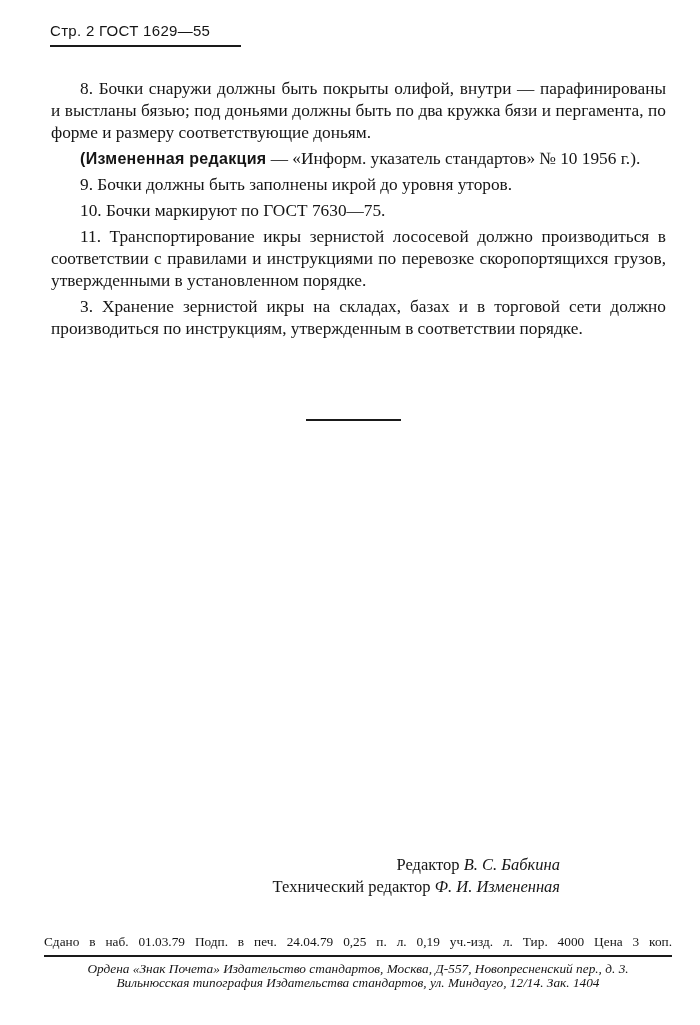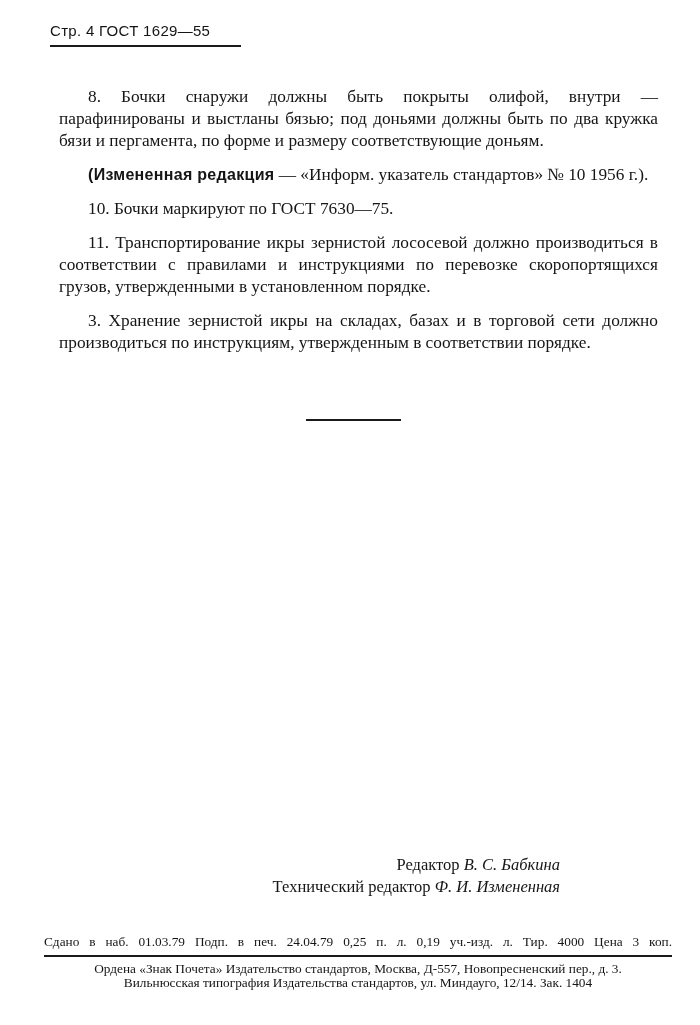--- a/index.html
+++ b/index.html
@@ -15,21 +15,21 @@
     font-size: 15px; letter-spacing: 0.3px; line-height: 18px;
   }
   .header-text .bold { font-weight: normal; }
   .header-rule {
     margin-top: 5px; width: 191px; height: 0; border-top: 2px solid #1a1a1a;
   }
   .body {
     position: absolute; left: 47px; top: 74px; width: 623px;
     font-size: 17.3px; line-height: 22px; text-align: justify;
   }
-  .para { margin: 12px; text-indent: 29px; }
+  .para { margin: 4px; text-indent: 29px; }
   .para .b { font-weight: bold; font-family: "Liberation Sans", "DejaVu Sans", sans-serif; font-size: 16px; letter-spacing: 0.3px; }
   .center-rule {
     position: absolute; left: 306px; top: 419px; width: 95px; height: 0;
     border-top: 2px solid #1a1a1a;
   }
   .credits {
     position: absolute; left: 180px; top: 854px; width: 380px;
     text-align: right; font-size: 16.5px; line-height: 21.5px;
   }
   .credits .name { font-style: italic; }
@@ -37,40 +37,44 @@
     position: absolute; left: 44px; top: 934px; width: 628px;
     font-size: 13.3px; line-height: 16px; white-space: nowrap;
     text-align: justify; text-align-last: justify;
   }
   .imprint-rule {
     position: absolute; left: 44px; top: 955px; width: 628px; height: 0;
     border-top: 2px solid #1a1a1a;
   }
   .publisher {
     position: absolute; left: 40px; top: 962px; width: 636px;
-    font-size: 13.3px; line-height: 14px; text-align: center; white-space: nowrap;
+    font-size: 13.3px; line-height: 14px; text-align: center; white-space: nowrap; font-style: italic;
   }
 </style>
 </head>
 <body>
 
 <div class="header">
   <div class="header-text">
-    <span>Стр. 4</span>
+    <span>Стр. 2</span>
     <span class="bold">ГОСТ 1629—55</span>
   </div>
   <div class="header-rule"></div>
 </div>
 
 <div class="body">
   <p class="para">
     <span>8.</span>
     <span>Бочки снаружи должны быть покрыты олифой, внутри — парафинированы и выстланы бязью; под доньями должны быть по два кружка бязи и пергамента, по форме и размеру соответствующие доньям.</span>
   </p>
   <p class="para"><span class="b">(Измененная редакция</span><span> — «Информ. указатель стандартов» № 10 1956 г.).</span></p>
+  <p class="para">
+    <span>9.</span>
+    <span>Бочки должны быть заполнены икрой до уровня уторов.</span>
+  </p>
   <p class="para">
     <span>10.</span>
     <span>Бочки маркируют по ГОСТ 7630—75.</span>
   </p>
   <p class="para">
     <span>11.</span>
     <span>Транспортирование икры зернистой лососевой должно производиться в соответствии с правилами и инструкциями по перевозке скоропортящихся грузов, утвержденными в установленном порядке.</span>
   </p>
   <p class="para">
     <span>3.</span>

